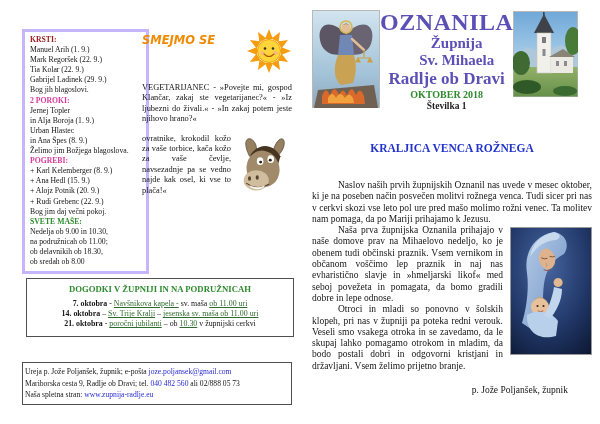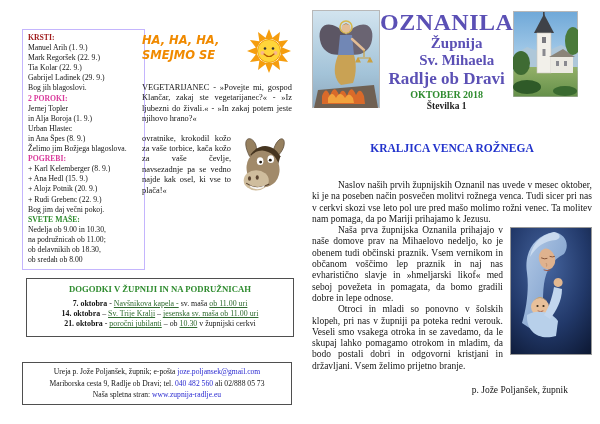--- a/index.html
+++ b/index.html
@@ -4,21 +4,21 @@
 <style>
   html,body{margin:0;padding:0;background:#e8e8e8;}
   .page{
     position:relative;width:600px;height:424px;background:#ffffff;
     font-family:"Liberation Serif","DejaVu Serif",serif;color:#151515;
     overflow:hidden;margin:0 auto;
   }
   
   .parish-box{
     position:absolute;left:22px;top:29px;width:112px;
-    border:1px solid #c4b5fd;padding:3px 4px 4px 5px;
+    border:3px solid #c4b5fd;padding:3px 4px 4px 5px;
     font-size:7.7px;line-height:10.1px;
   }
   .sec-heading{font-weight:bold;}
   .c-krsti{color:#9e1a1a;}
   .c-poroki{color:#d93a9b;}
   .c-mase{color:#2e8b2e;}
   .sec-lines{white-space:pre-line;}
   
   .jokes{position:absolute;left:142px;top:28px;width:150px;
     font-size:8.4px;line-height:10.4px;text-align:justify;}
@@ -36,21 +36,21 @@
     position:absolute;left:26px;top:278px;width:262px;
     border:1px solid #4f4f4f;text-align:center;padding:5px 2px 6px;
   }
   .events-title{color:#2e8b2e;font-weight:bold;font-size:8.7px;margin-bottom:5px;}
   .event-line{font-size:7.9px;line-height:10.2px;}
   .ev-date{font-weight:bold;}
   .ev-link{color:#2f6b2f;text-decoration:underline;}
   
   .imprint-box{
     position:absolute;left:22px;top:362px;width:264px;
-    border:1px solid #4f4f4f;text-align:center;
+    border:1px solid #4f4f4f;
     font-size:7.6px;line-height:11.6px;padding:3px 2px;
   }
   .blue{color:#2a2ad0;}
   a.blue{text-decoration:none;}
   
   .rp-header{position:absolute;left:312px;top:8px;width:254px;display:flex;}
   .michael-wrap{width:68px;height:98px;flex:0 0 auto;margin-top:2px;}
   .church-wrap{width:65px;height:86px;flex:0 0 auto;margin-top:3px;}
   .rp-titleblock{flex:1;text-align:center;padding-top:2px;}
   .rp-title{font-size:24px;font-weight:bold;color:#5b50b5;line-height:25px;letter-spacing:.5px;}
@@ -92,21 +92,20 @@
     <div class="sec-heading c-mase">SVETE MAŠE:</div>
     <div class="sec-lines">Nedelja ob 9.00 in 10.30,
 na podružnicah ob 11.00;
 ob delavnikih ob 18.30,
 ob sredah ob 8.00</div>
   </div>
 
   <div class="jokes">
     <div class="jokes-header">
       <div class="ha-title">
-        <div>HA, HA, HA,</div>
         <div>SMEJMO SE</div>
       </div>
       <div class="sun-wrap">
         <svg viewBox="0 0 46 46" width="46" height="46">
           <g fill="#f59d0e">
             <path d="M23 1 L27 11 L19 11 Z"></path>
             <path d="M23 1 L27 11 L19 11 Z" transform="rotate(30 23 23)"></path>
             <path d="M23 1 L27 11 L19 11 Z" transform="rotate(60 23 23)"></path>
             <path d="M23 1 L27 11 L19 11 Z" transform="rotate(90 23 23)"></path>
             <path d="M23 1 L27 11 L19 11 Z" transform="rotate(120 23 23)"></path>

